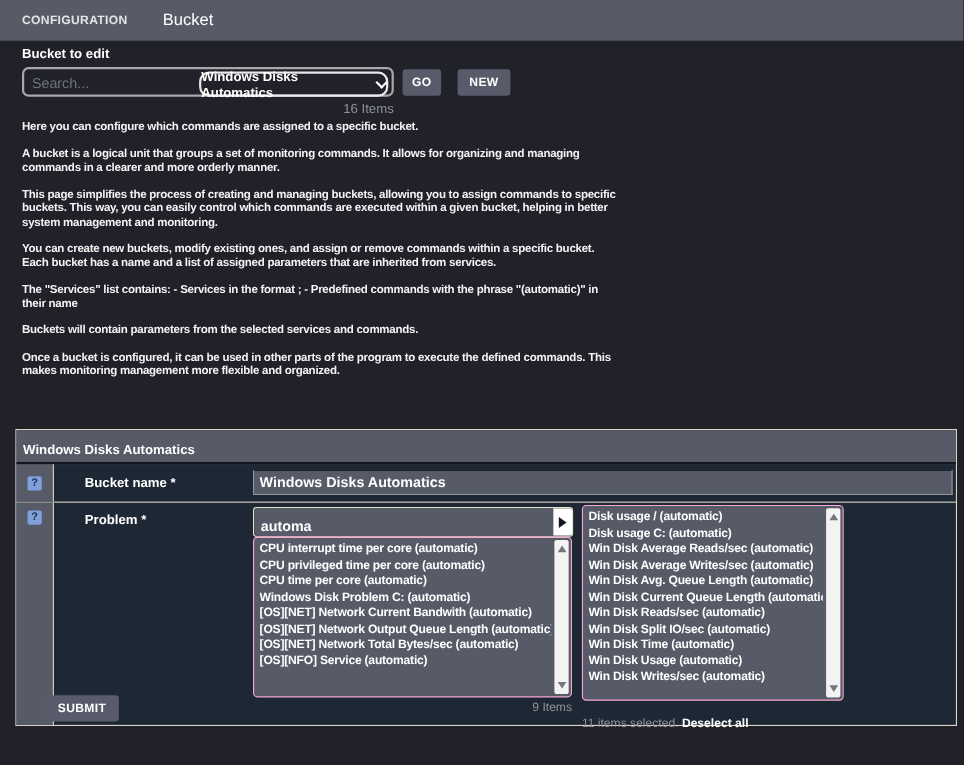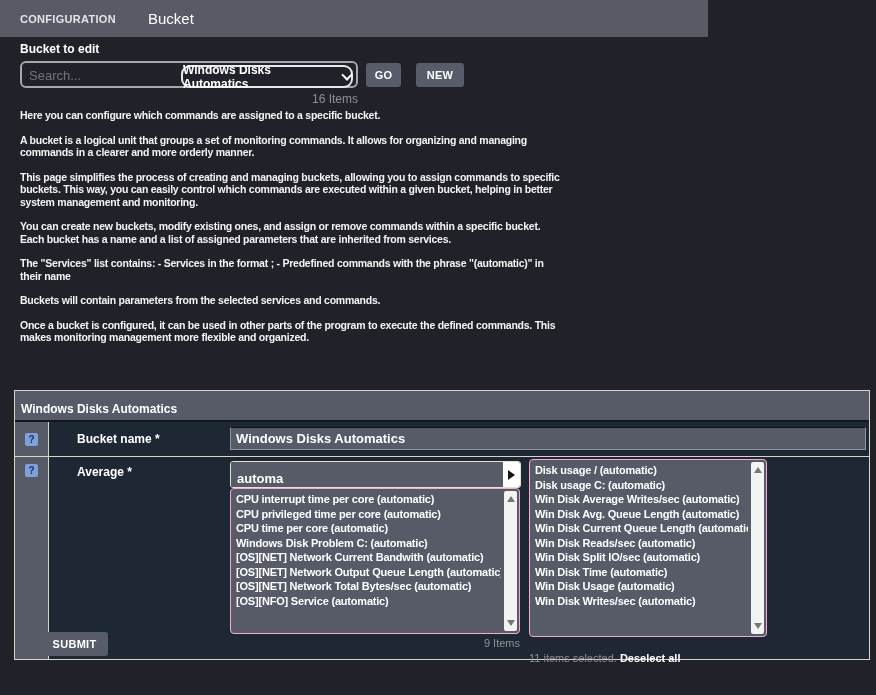--- a/index.html
+++ b/index.html
@@ -2,21 +2,21 @@
 <html><head>
 <meta charset="utf-8">
 <style>
   html,body { margin:0; padding:0; }
   body {
     width:876px; height:695px; position:relative; overflow:hidden;
     background:#212229;
     font-family:"Liberation Sans", sans-serif;
   }
   
-  .topbar { position:absolute; left:0; top:0; width:708px; height:37px; background:#585b66; }
+  .topbar { position:absolute; left:0; top:0; width:876px; height:37px; background:#585b66; }
   .config-label { position:absolute; left:20px; top:0; height:37px; display:flex; align-items:center;
     font-weight:bold; font-size:11px; letter-spacing:.3px; color:#e4e5e9; cursor:pointer; }
   .page-title { position:absolute; left:148px; top:0; height:37px; display:flex; align-items:center;
     font-size:15px; color:#ffffff; }
 
   
   .section-label { position:absolute; left:20px; top:42px; font-size:12px; font-weight:bold; color:#fff; }
   .search-box { position:absolute; left:20px; top:61px; width:338px; height:27px;
     border:2px solid #a6a8ab; border-radius:6px; box-sizing:border-box; }
   .search-input { position:absolute; left:5px; top:1px; width:160px; height:21px; background:transparent;
@@ -137,21 +137,21 @@
       <div class="help-icon">?</div>
     </div>
     <div class="field-label" style="top:10px;">Bucket name *</div>
     <input class="bucket-input" type="text" value="Windows Disks Automatics" style="">
   </div>
 
   <div class="form-row2">
     <div class="gutter top">
       <div class="help-icon">?</div>
     </div>
-    <div class="field-label" style="top:8px;">Average *</div>
+    <div class="field-label" style="top:8px;">Problem *</div>
 
     <div class="filter-wrap">
       <input class="filter-input" type="text" value="automa" style="">
       <button class="filter-go">
         <span class="tri-right"></span>
       </button>
     </div>
 
     <div class="svc-list list-available">
       <div class="scrollbar">
@@ -169,20 +169,21 @@
       </div>
     <div class="list-meta-left">9 Items</div>
 
     <div class="svc-list list-selected">
       <div class="scrollbar">
         <span class="sb-up"></span>
         <span class="sb-down"></span>
       </div>
     <div class="list-item">Disk usage / (automatic)</div>
         <div class="list-item">Disk usage C: (automatic)</div>
+        <div class="list-item">Win Disk Average Reads/sec (automatic)</div>
         <div class="list-item">Win Disk Average Writes/sec (automatic)</div>
         <div class="list-item">Win Disk Avg. Queue Length (automatic)</div>
         <div class="list-item">Win Disk Current Queue Length (automatic)</div>
         <div class="list-item">Win Disk Reads/sec (automatic)</div>
         <div class="list-item">Win Disk Split IO/sec (automatic)</div>
         <div class="list-item">Win Disk Time (automatic)</div>
         <div class="list-item">Win Disk Usage (automatic)</div>
         <div class="list-item">Win Disk Writes/sec (automatic)</div>
       </div>
     <div class="list-meta-right">

